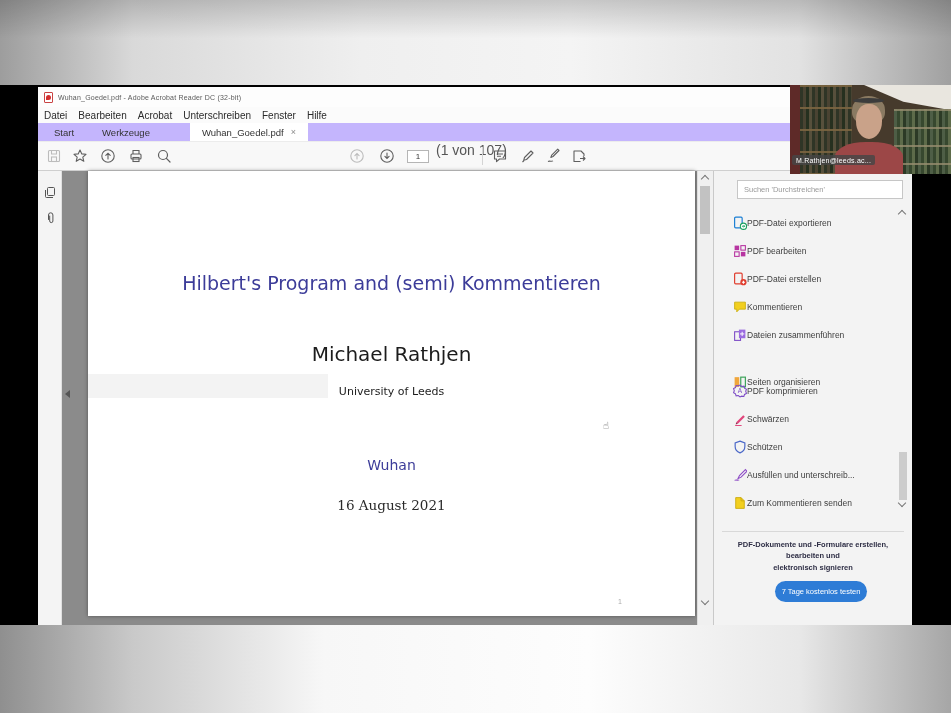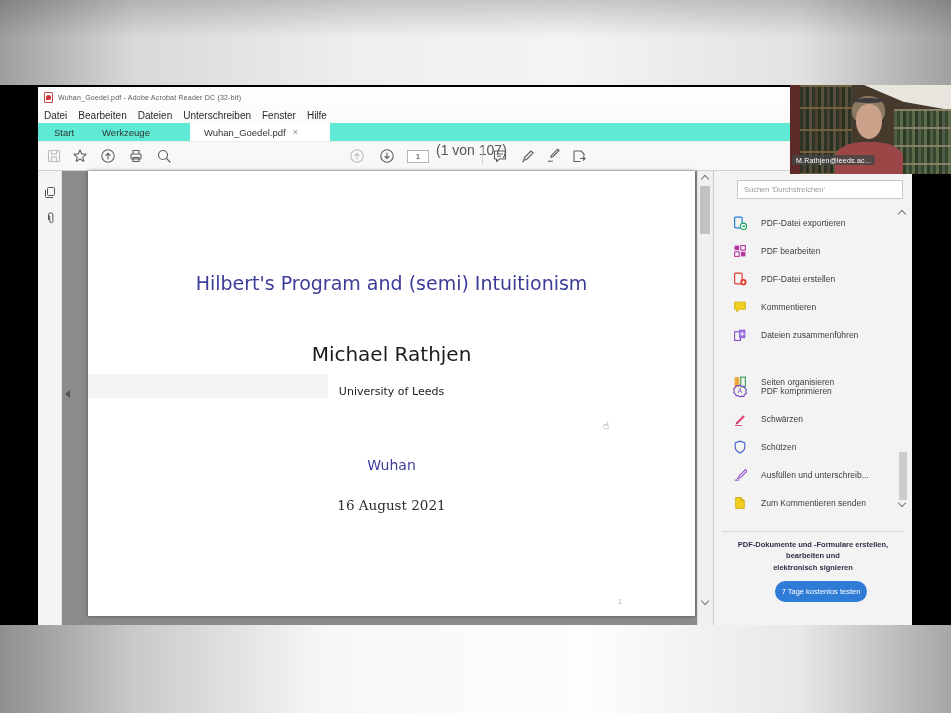--- a/index.html
+++ b/index.html
@@ -19,24 +19,24 @@
   .window{left:38px;top:87px;width:874px;height:538px;background:#fff;}
 
   .titlebar{left:38px;top:87px;width:874px;height:20px;background:#fdfdfd;display:flex;align-items:center;padding-left:6px;}
   .title-text{font-size:7px;color:#5a5a5a;margin-left:5px;letter-spacing:.2px;}
   .pdficon{width:9px;height:11px;background:#fff;border:1px solid #c94343;border-radius:1px;position:relative;}
   .pdficon::after{content:"";position:absolute;left:1px;top:2px;width:5px;height:5px;background:#d32f2f;border-radius:50% 50% 50% 0;}
 
   .menubar{left:38px;top:107px;width:874px;height:16px;background:#fbfbfb;display:flex;align-items:center;gap:11px;padding-left:6px;}
   .menu-item{font-size:10px;color:#2b2b2b;}
 
-  .tabbar{left:38px;top:123px;width:874px;height:18px;background:#5eead4;display:flex;align-items:stretch;}
+  .tabbar{left:38px;top:123px;width:874px;height:18px;background:#c4b5fd;display:flex;align-items:stretch;}
   .tab{font-size:9.5px;color:#333;display:flex;align-items:center;padding:0 14px;}
   .tab.start{margin-left:2px;}
-  .tab.active{background:#fff;margin-left:26px;width:140px;gap:7px;}
+  .tab.active{background:#fff;margin-left:26px;width:118px;justify-content:center;gap:7px;}
   .tab-close{color:#8a8a8a;font-size:9px;}
 
   .toolbar{left:38px;top:141px;width:874px;height:30px;background:#f8f8f8;border-bottom:1px solid #cfcfcf;border-top:1px solid #ececec;}
   .tb-ic{position:absolute;top:148px;width:16px;height:16px;}
   .tb-ic svg{width:16px;height:16px;display:block;}
   .page-input{position:absolute;left:407px;top:150px;width:22px;height:13px;border:1px solid #b5b5b5;background:#fff;
     font-size:8px;text-align:center;color:#333;padding:0;font-family:"Liberation Sans",sans-serif;}
   .page-count{position:absolute;left:436px;top:142px;font-size:14px;color:#555;}
   .tb-div{position:absolute;left:482px;top:147px;width:1px;height:18px;background:#d4d4d4;}
 
@@ -67,21 +67,21 @@
   .chev.up{transform:rotate(-135deg);}
   .chev.down{transform:rotate(45deg);}
   .doc-chev-up{left:702px;top:176px;}
   .doc-chev-down{left:702px;top:598px;}
 
   
   .sidebar{left:713px;top:171px;width:199px;height:454px;background:#f3f3f3;border-left:1px solid #c9c9c9;}
   .search-box{position:absolute;left:737px;top:180px;width:166px;height:19px;border:1px solid #c6c6c6;background:#fff;
     font-size:7.5px;color:#333;padding:0 6px;font-family:"Liberation Sans",sans-serif;}
   .search-box::placeholder{color:#9a9a9a;}
-  .tool-row{position:absolute;left:733px;width:158px;height:24px;display:flex;align-items:center;gap:14px;cursor:default;}
+  .tool-row{position:absolute;left:733px;width:158px;height:24px;display:flex;align-items:center;gap:0;cursor:default;}
   .tool-row svg{width:14px;height:14px;flex:0 0 14px;display:block;}
   .tool-label{font-size:8.5px;color:#3d3d3d;white-space:nowrap;}
   .sb-scroll-chev-up{left:899px;top:211px;}
   .sb-scroll-chev-down{left:899px;top:500px;}
   .sb-thumb{left:899px;top:452px;width:8px;height:48px;background:#cccccc;}
   .sb-divider{left:722px;top:531px;width:182px;height:1px;background:#d8d8d8;}
 
   .promo{left:720px;top:539px;width:186px;text-align:center;font-size:7.5px;font-weight:bold;color:#2e2e45;line-height:1.5;}
   .cta-btn{left:775px;top:581px;width:92px;height:21px;background:#2e7cd6;border:none;border-radius:11px;
     color:#fff;font-size:7.5px;font-family:"Liberation Sans",sans-serif;cursor:pointer;}
@@ -118,21 +118,21 @@
   <div class="abs window"></div>
 
   <div class="abs titlebar">
     <span class="pdficon"></span>
     <span class="title-text">Wuhan_Goedel.pdf - Adobe Acrobat Reader DC (32-bit)</span>
   </div>
 
   <div class="abs menubar">
     <span class="menu-item">Datei</span>
     <span class="menu-item">Bearbeiten</span>
-    <span class="menu-item">Dateien</span>
+    <span class="menu-item">Acrobat</span>
     <span class="menu-item">Unterschreiben</span>
     <span class="menu-item">Fenster</span>
     <span class="menu-item">Hilfe</span>
   </div>
 
   <div class="abs tabbar">
     <span class="tab start">Start</span>
     <span class="tab">Werkzeuge</span>
     <span class="tab active">
       <span>Wuhan_Goedel.pdf</span>
@@ -221,21 +221,21 @@
   <span class="rail-ic" style="top:211px">
     <svg viewBox="0 0 13 13" fill="none" stroke="#555" stroke-width="1" stroke-linecap="round">
         <path d="M4.5 8.5V4a2.2 2.2 0 0 1 4.4 0v6a1.6 1.6 0 0 1-3.2 0V5"></path>
       </svg>
   </span>
 
   <div class="abs canvas"></div>
   <div class="abs page"></div>
   <div class="abs page-band"></div>
 
-  <div class="abs slide-text sl-title">Hilbert's Program and (semi) Intuitionism</div>
+  <div class="abs slide-text sl-title">Hilbert's Program and (semi) Kommentieren</div>
   <div class="abs slide-text sl-author">Michael Rathjen</div>
   <div class="abs slide-text sl-affil">University of Leeds</div>
   <div class="abs slide-text sl-loc">Wuhan</div>
   <div class="abs slide-text sl-date">16 August 2021</div>
   <div class="abs hand-cursor">☝</div>
   <div class="abs page-num-faint">1</div>
 
   <div class="abs collapse-arrow"></div>
   <div class="abs expand-arrow"></div>
 

